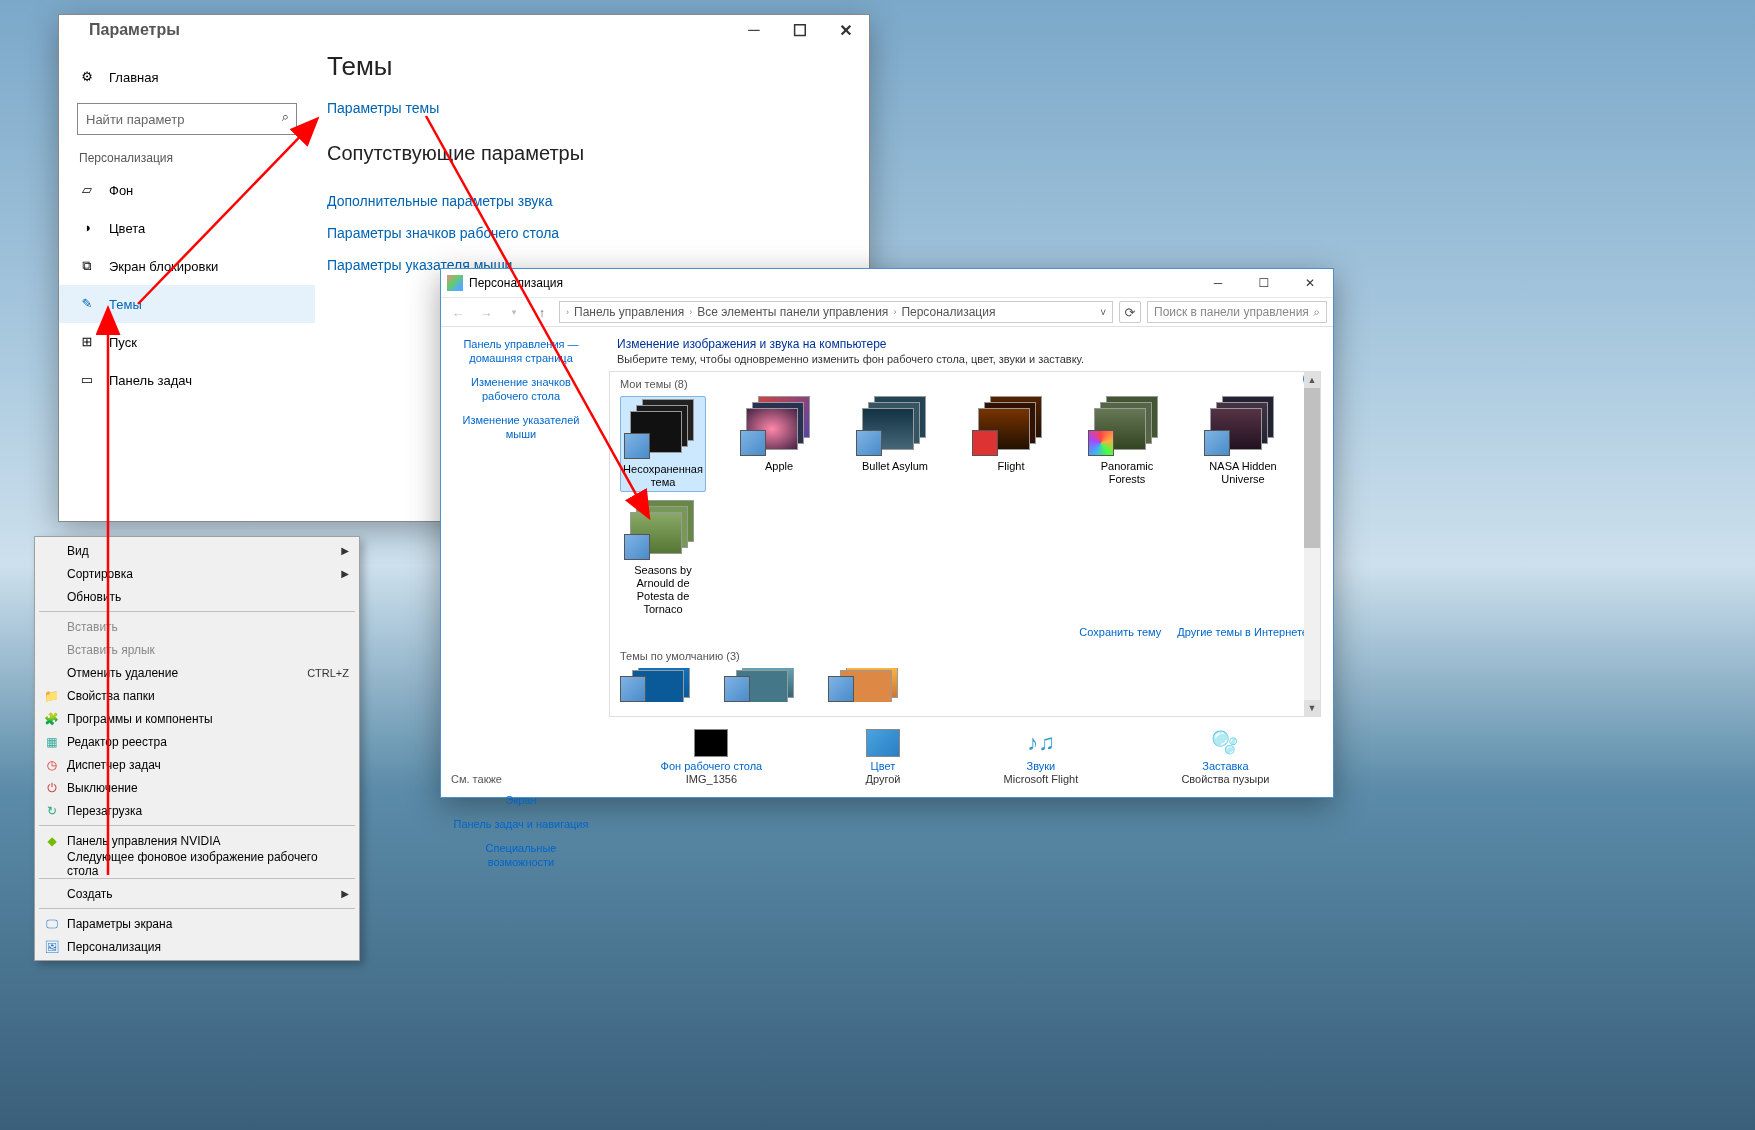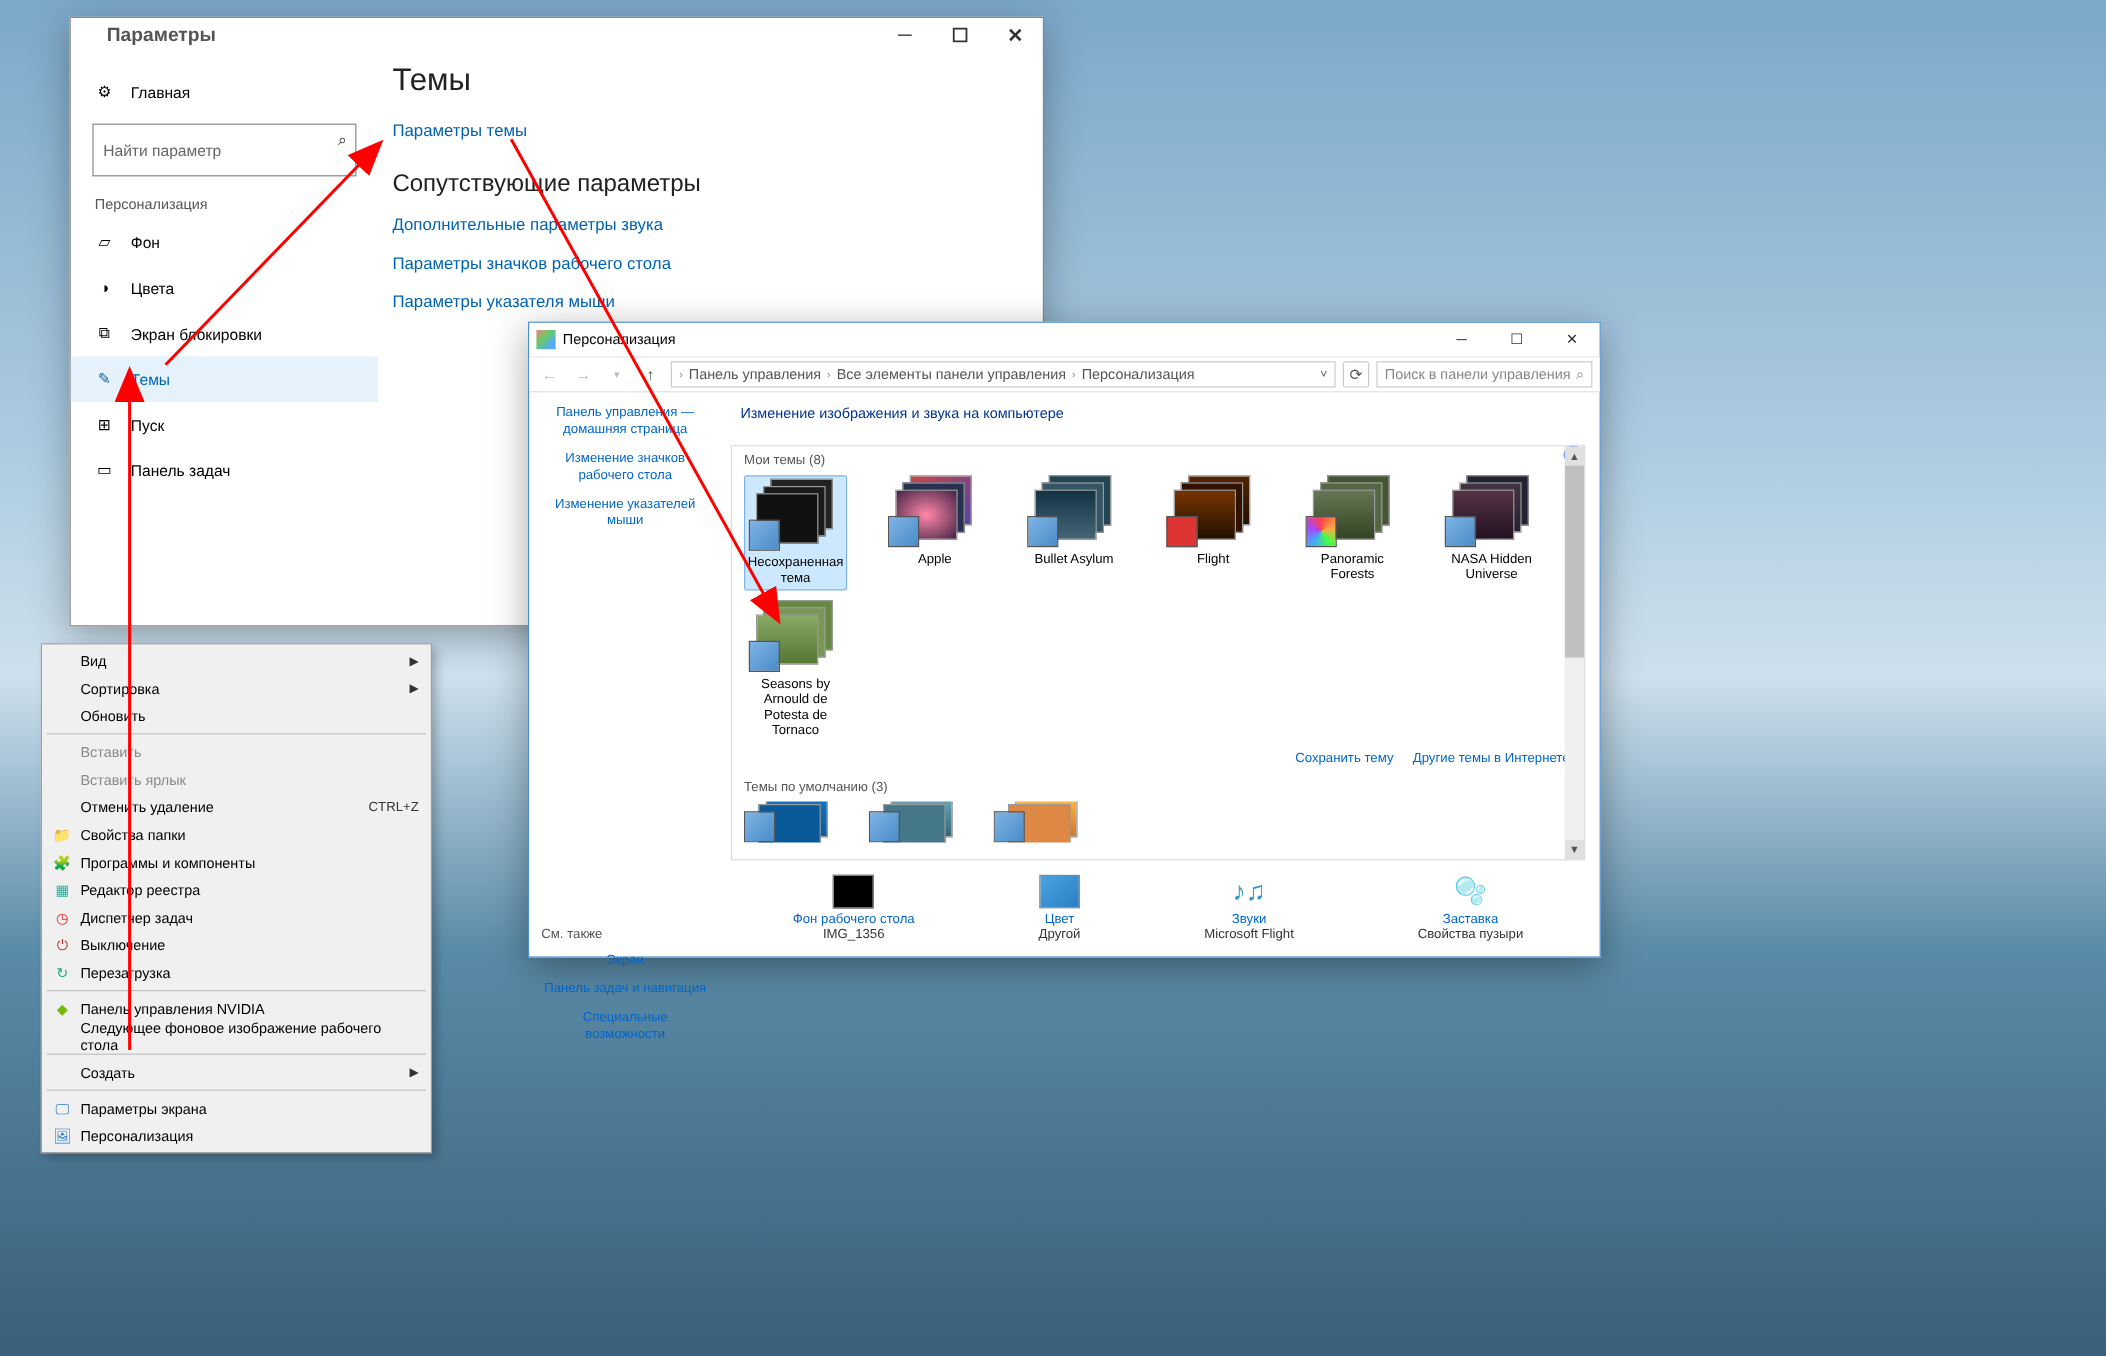--- a/index.html
+++ b/index.html
@@ -30,29 +30,29 @@
 .settings-sidebar { width:256px; padding: 12px 0 0 0; }
 .settings-main { flex:1; padding: 6px 0 0 12px; }
 
 .sb-row { display:flex; align-items:center; height:38px; padding-left:20px; gap:14px; color:#000; }
 .sb-row.home { height:40px; }
 .sb-row .icon { width:16px; display:flex; align-items:center; justify-content:center; color:#000; font-family:"Segoe UI Symbol"; }
 .sb-row.active { background:#e6f2fb; color:#0066b4; }
 .sb-row.active .icon { color:#0066b4; }
 
 .search-wrap { margin: 6px 18px 10px 18px; position:relative; }
-.search-input { width:100%; height:44px; border:1px solid #888; padding:0 30px 0 8px; font-size:13px; }
+.search-input { width:100%; height:32px; border:1px solid #888; padding:0 30px 0 8px; font-size:13px; }
 .search-input::placeholder { color:#666; }
 .search-icon-s { position:absolute; right:8px; top:6px; color:#333; font-family:"Segoe UI Symbol"; }
 
 .sb-cat { padding: 6px 0 6px 20px; color:#555; font-size:12px; }
 
 .content-h1 { font-size:26px; font-weight:300; color:#222; margin-bottom:18px; }
 .content-link { color:#0063b1; font-size:14px; margin-bottom:16px; display:block; }
-.content-h2 { font-size:20px; font-weight:400; color:#222; margin:26px 0 14px 0; }
+.content-h2 { font-size:20px; font-weight:400; color:#222; margin:26px 0 28px 0; }
 
 
 .ctx-menu {
   position:absolute; left:34px; top:536px; width:326px;
   background:#f0f0f0; border:1px solid #a0a0a0;
   box-shadow: 4px 4px 8px rgba(0,0,0,0.25);
   padding: 2px;
 }
 .ctx-item { display:flex; align-items:center; height:23px; padding:0 8px 0 6px; font-size:12px; color:#000; }
 .ctx-item .cicon { width:18px; display:flex; align-items:center; justify-content:center; margin-right:6px; }
@@ -313,20 +313,21 @@
       <a class="cp-link">Изменение указателей мыши</a>
       <div class="cp-side-bottom">
         <div class="hdr">См. также</div>
         <a class="cp-link">Экран</a>
         <a class="cp-link">Панель задач и навигация</a>
         <a class="cp-link">Специальные возможности</a>
       </div>
     </div>
     <div class="cp-main">
       <div class="cp-main-title">Изменение изображения и звука на компьютере</div>
+      <div class="cp-main-desc">Выберите тему, чтобы одновременно изменить фон рабочего стола, цвет, звуки и заставку.</div>
       <div class="help-btn">?</div>
 
       <div class="theme-panel">
         <div class="theme-section-label">Мои темы (8)</div>
         <div class="theme-grid">
           <div class="theme-item selected">
             <div class="theme-thumb">
               <div class="stack s1" style="background:#222"></div>
                 <div class="stack s2" style="background:#1a1a1a"></div>
                 <div class="stack s3" style="background:#111"></div>

